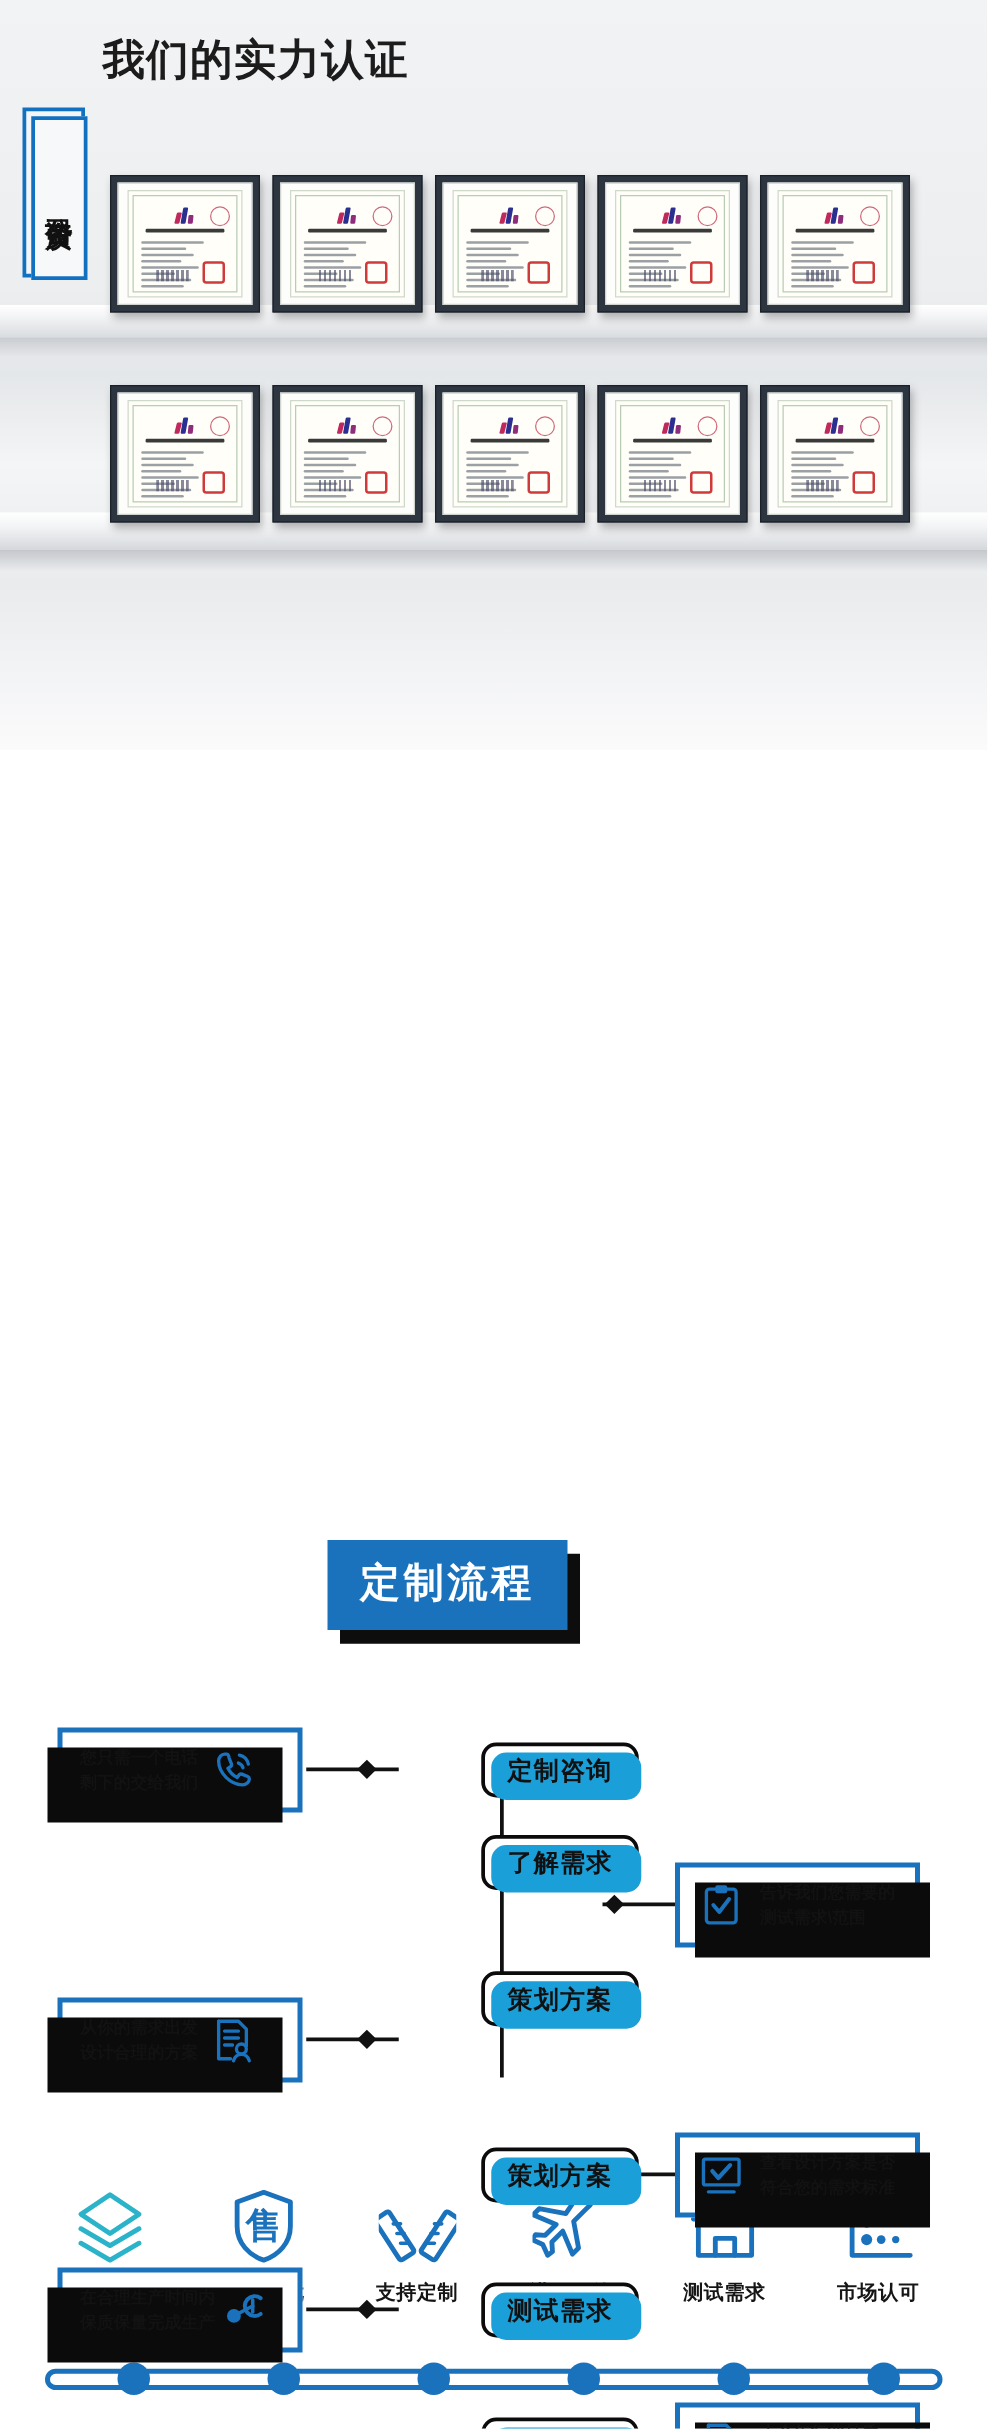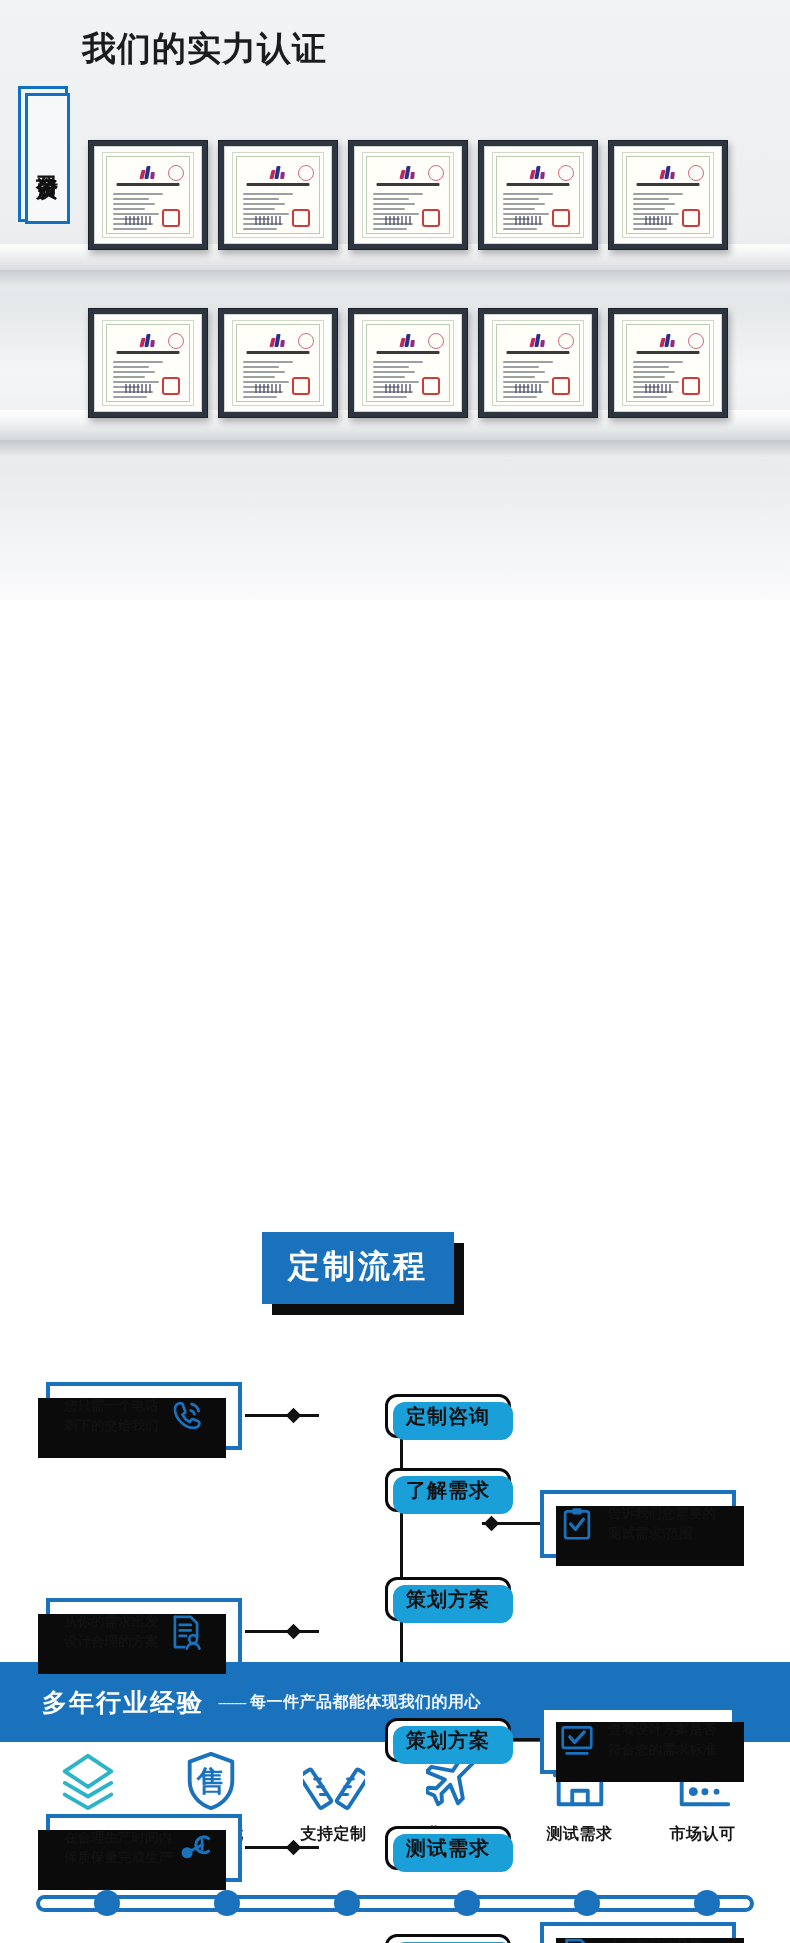--- a/index.html
+++ b/index.html
@@ -616,25 +616,20 @@
         </svg>
       </span>
       <span class="ic-text">十余年行业品质
 工程师专业检测</span>
     </div>
 
   </section>
 
   <section class="feat-section">
 
-    <div class="feat-banner">
-      <span class="fb-main">多年行业经验</span>
-      <span class="fb-dash">-------</span>
-      <span class="fb-sub">每一件产品都能体现我们的用心</span>
-    </div>
 
     <div class="feat-items">
 
       <div class="feat-item teal">
         <span class="feat-icon">
           <svg viewBox="0 0 64 64" fill="none" stroke="currentColor" stroke-width="4" stroke-linecap="round" stroke-linejoin="round">
             <path d="M32 6 56 22 32 38 8 22z"></path>
             <path d="M8 34l24 14 24-14"></path>
             <path d="M8 46l24 14 24-14"></path>
           </svg>

